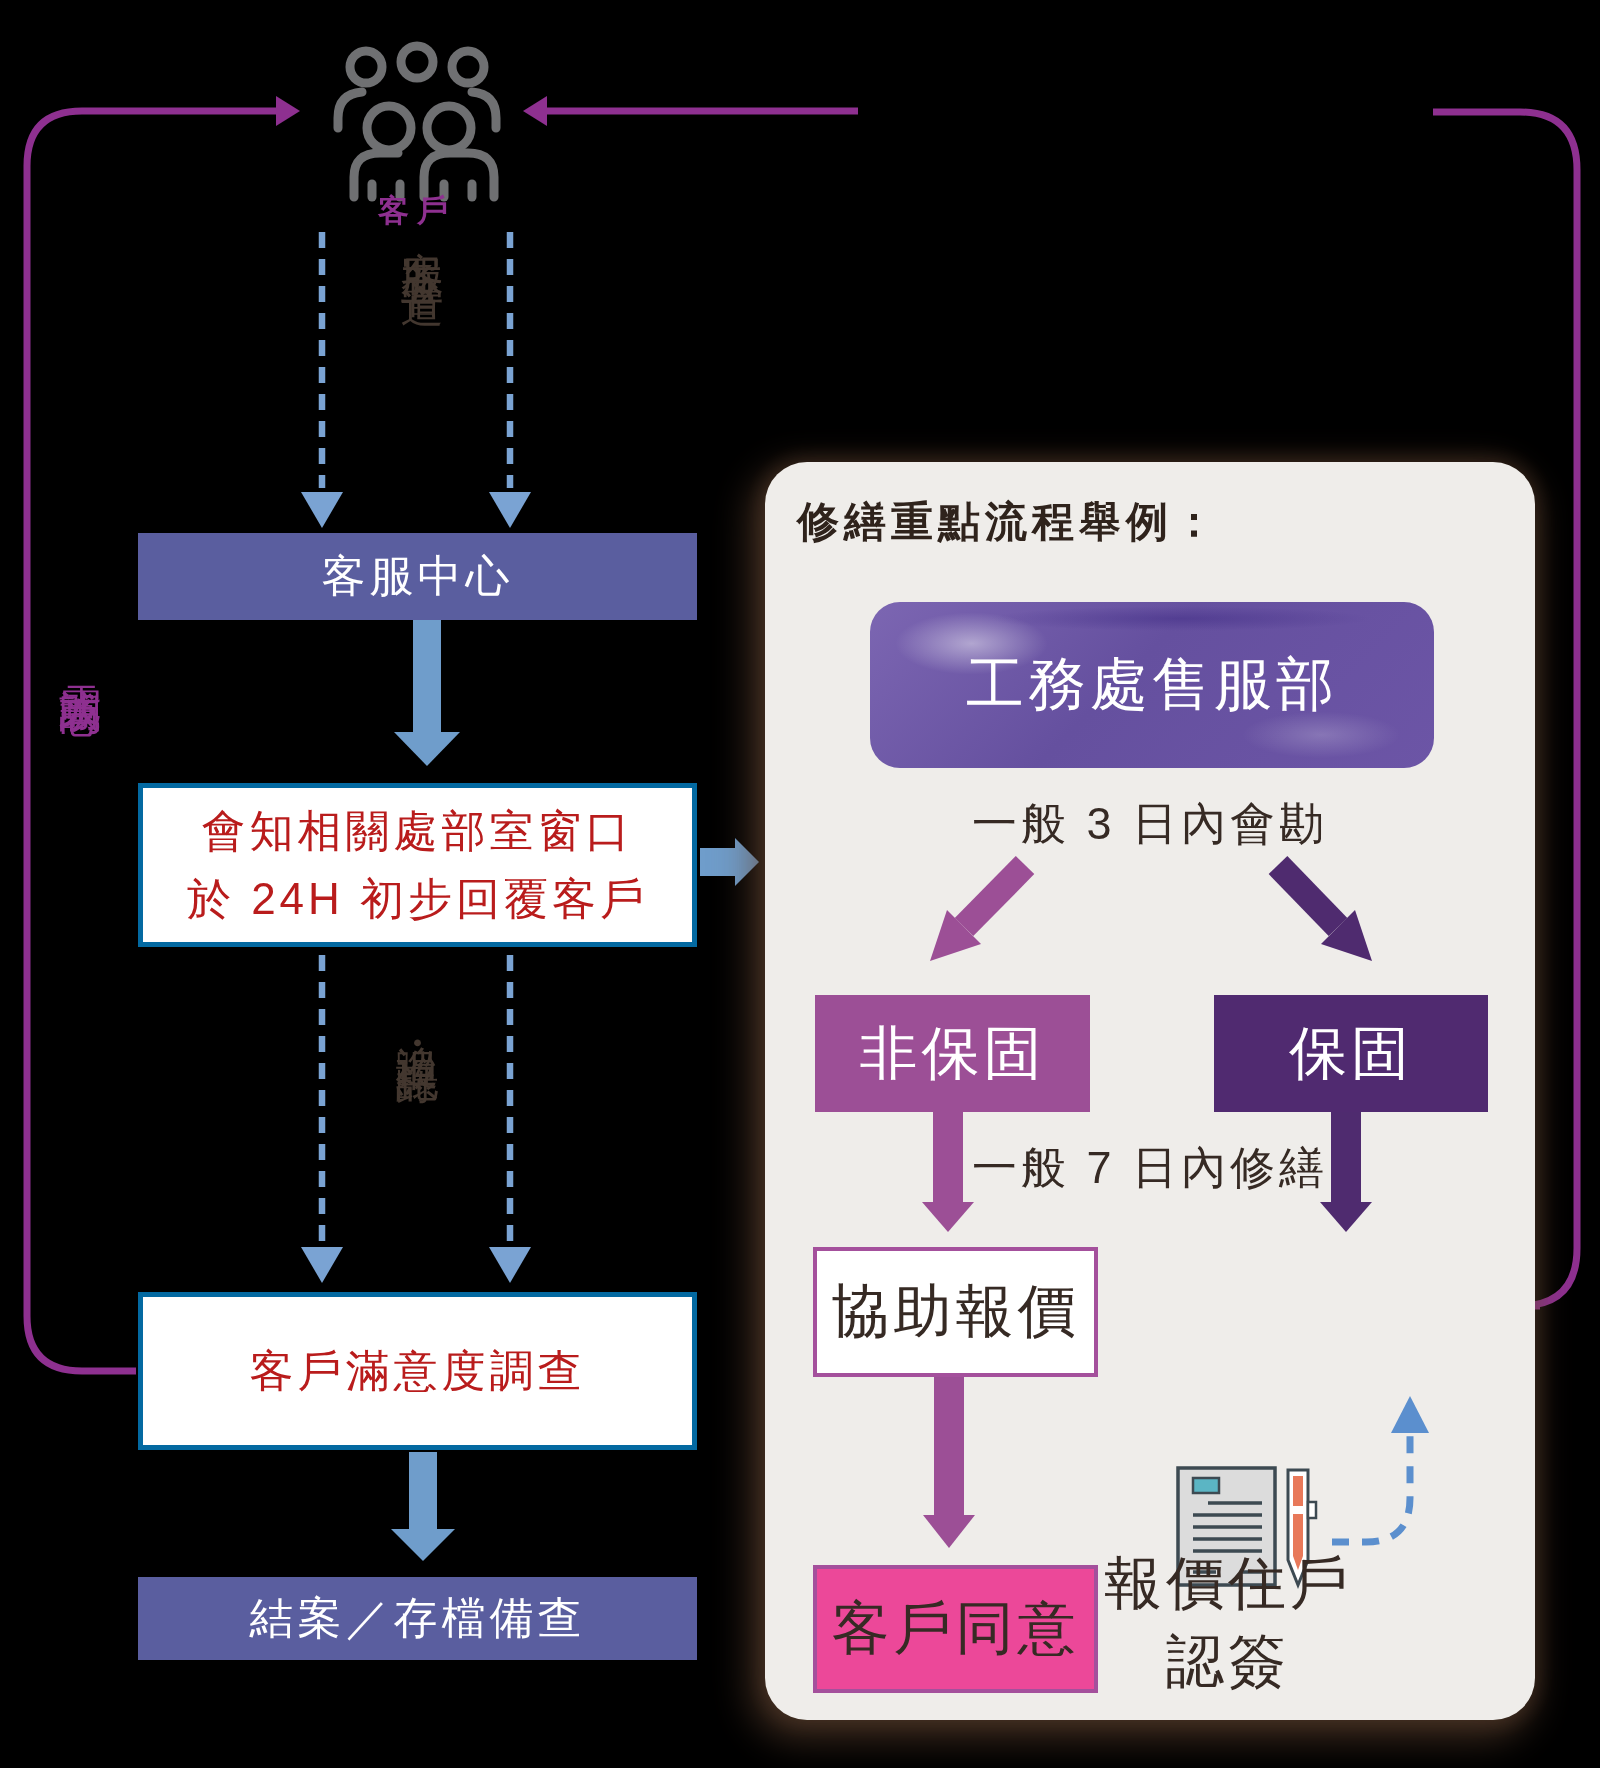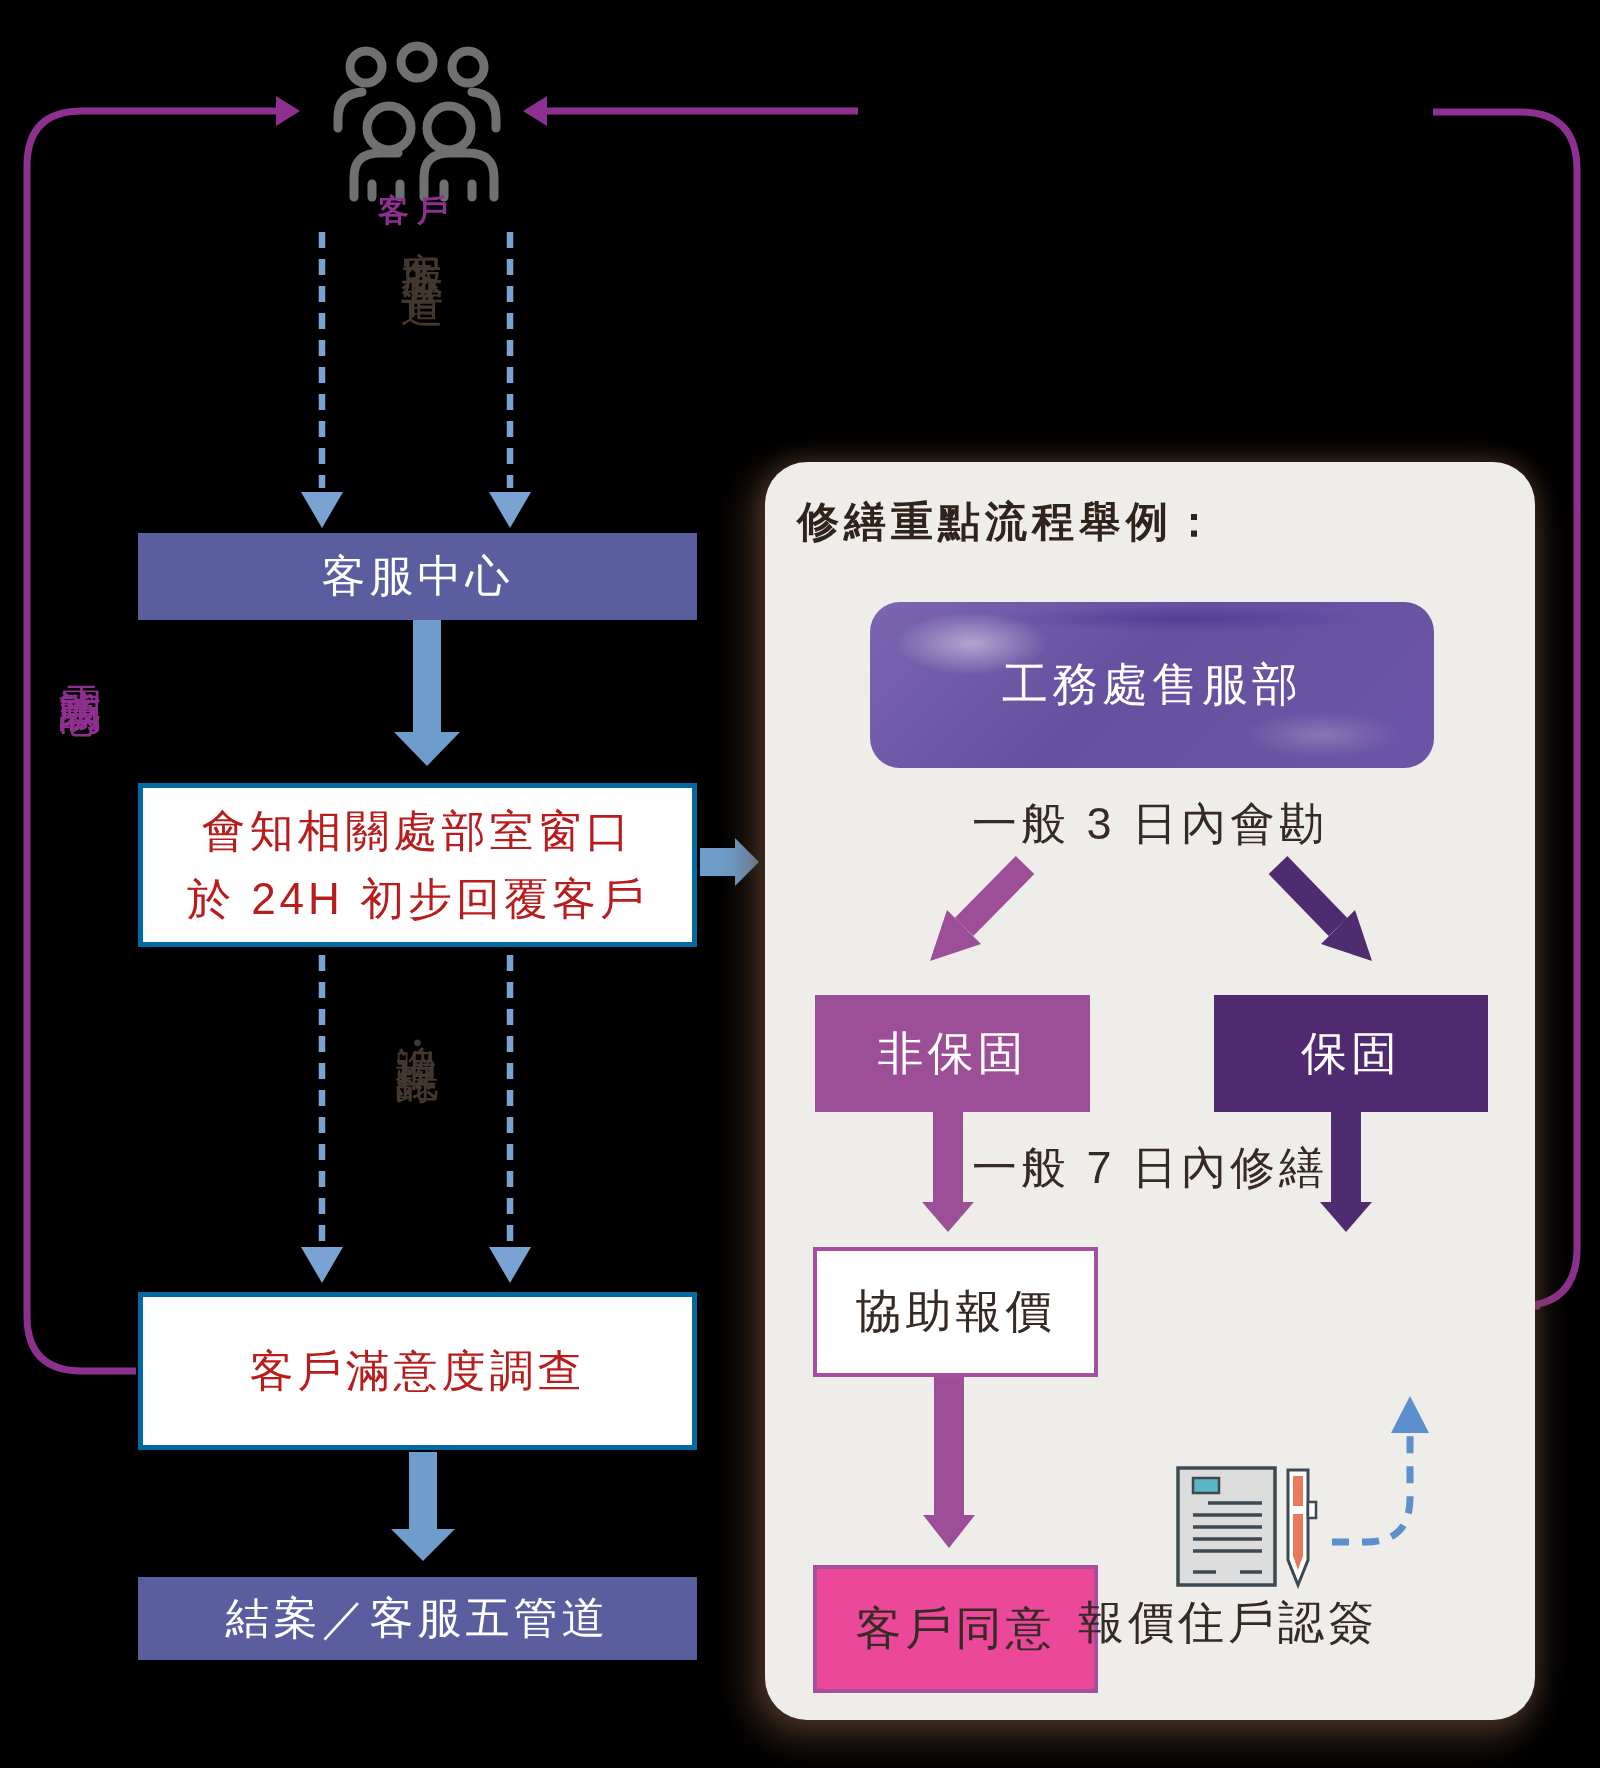--- a/index.html
+++ b/index.html
@@ -4,21 +4,21 @@
 <style>
   html,body{margin:0;padding:0;background:#000;}
   .stage{position:relative;width:1600px;height:1768px;background:#000;overflow:hidden;
          font-family:"Liberation Sans","DejaVu Sans",sans-serif;color:#362a24;}
   .abs{position:absolute;box-sizing:border-box;}
   svg{position:absolute;left:0;top:0;}
   .box{display:flex;align-items:center;justify-content:center;text-align:center;
        letter-spacing:4px;line-height:1.55;}
   .indigo{background:#5a5e9f;color:#ffffff;}
   .whitebox{background:#ffffff;border:5px solid #0369a1;color:#b91c1c;}
-  .fs44{font-size:44px;} .fs46{font-size:46px;}
+  .fs44{font-size:44px;} .fs46{font-size:58px;}
   .vtext{writing-mode:vertical-rl;text-orientation:upright;letter-spacing:9px;
          font-size:43px;white-space:nowrap;}
   .panel{left:765px;top:462px;width:770px;height:1258px;background:#efedea;border-radius:42px;
          box-shadow:-8px 12px 36px 8px rgba(104,72,52,.55), 0 0 20px 4px rgba(104,72,52,.35);}
   .panel .pbox{position:absolute;display:flex;align-items:center;justify-content:center;
          text-align:center;letter-spacing:4px;}
   .dept{background:
      radial-gradient(closest-side at 18% 25%, rgba(255,255,255,.45), rgba(255,255,255,0) 75%),
      radial-gradient(closest-side at 80% 80%, rgba(255,255,255,.20), rgba(255,255,255,0) 70%),
      radial-gradient(closest-side at 55% 10%, rgba(60,40,130,.45), rgba(60,40,130,0) 75%),
@@ -107,21 +107,21 @@
 
   <div class="abs box indigo fs44" style="left:138px;top:533px;width:559px;height:87px;">客服中心</div>
 
   <div class="abs box whitebox fs44" style="left:138px;top:783px;width:559px;height:164px;flex-direction:column;">
     <div>會知相關處部室窗口</div>
     <div>於 24H 初步回覆客戶</div>
   </div>
 
   <div class="abs box whitebox fs44" style="left:138px;top:1292px;width:559px;height:158px;">客戶滿意度調查</div>
 
-  <div class="abs box indigo fs44" style="left:138px;top:1577px;width:559px;height:83px;">結案／客服五管道</div>
+  <div class="abs box indigo fs44" style="left:138px;top:1577px;width:559px;height:83px;">結案／存檔備查</div>
 
   <div class="abs panel">
     <div class="title">修繕重點流程舉例：</div>
 
     <svg width="770" height="1258" viewBox="0 0 770 1258">
 
       <g fill="#9c4f96">
         <line x1="260" y1="403" x2="199" y2="465" stroke="#9c4f96" stroke-width="26"></line>
         <polygon points="165,499 216,482 182,448"></polygon>
       </g>

